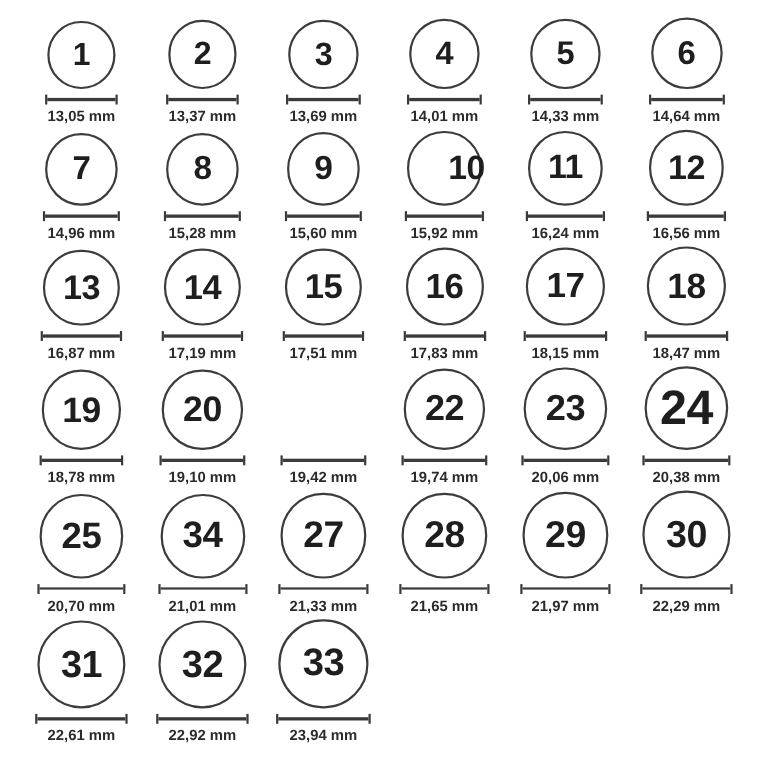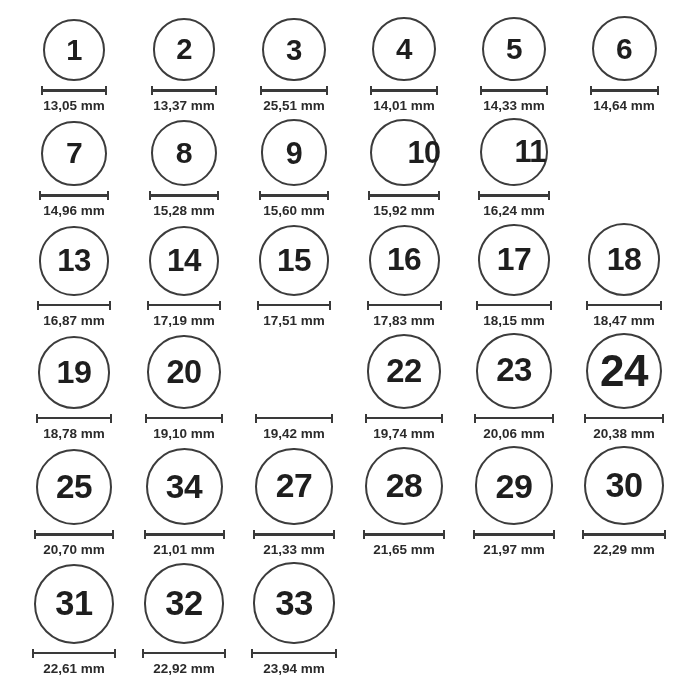--- a/index.html
+++ b/index.html
@@ -86,21 +86,21 @@
       <span class="ring-number" style="font-size: 29.18px;">2</span>
     </div>
     <div class="dim-line" style="width: 66.6px;"></div>
     <div class="mm-label">13,37 mm</div>
   </div>
       <div class="cell">
     <div class="ring-circle" style="width: 63.2px; height: 63.2px;">
       <span class="ring-number" style="font-size: 29.36px;">3</span>
     </div>
     <div class="dim-line" style="width: 67.2px;"></div>
-    <div class="mm-label">25,51 mm</div>
+    <div class="mm-label">13,69 mm</div>
   </div>
       <div class="cell">
     <div class="ring-circle" style="width: 63.8px; height: 63.8px;">
       <span class="ring-number" style="font-size: 29.54px;">4</span>
     </div>
     <div class="dim-line" style="width: 67.8px;"></div>
     <div class="mm-label">14,01 mm</div>
   </div>
       <div class="cell">
     <div class="ring-circle" style="width: 64.4px; height: 64.4px;">
@@ -140,26 +140,33 @@
     <div class="mm-label">15,60 mm</div>
   </div>
       <div class="cell">
     <div class="ring-circle" style="width: 67.4px; height: 67.4px;">
       <span class="ring-number" style="font-size: 30.62px; margin-left: 40px;">10</span>
     </div>
     <div class="dim-line" style="width: 71.4px;"></div>
     <div class="mm-label">15,92 mm</div>
   </div>
       <div class="cell">
-    <div class="ring-circle" style="width: 68px; height: 68px; justify-content: flex-end;">
+    <div class="ring-circle" style="width: 68px; height: 68px;">
       <span class="ring-number" style="font-size: 30.8px;">11</span>
     </div>
     <div class="dim-line" style="width: 72px;"></div>
     <div class="mm-label">16,24 mm</div>
   </div>
+      <div class="cell">
+    <div class="ring-circle" style="width: 68.6px; height: 68.6px;">
+      <span class="ring-number" style="font-size: 30.98px;">12</span>
+    </div>
+    <div class="dim-line" style="width: 72.6px;"></div>
+    <div class="mm-label">16,56 mm</div>
+  </div>
     </div>
     <div class="row">
       <div class="cell">
     <div class="ring-circle" style="width: 69.2px; height: 69.2px;">
       <span class="ring-number" style="font-size: 31.16px;">13</span>
     </div>
     <div class="dim-line" style="width: 73.2px;"></div>
     <div class="mm-label">16,87 mm</div>
   </div>
       <div class="cell">

